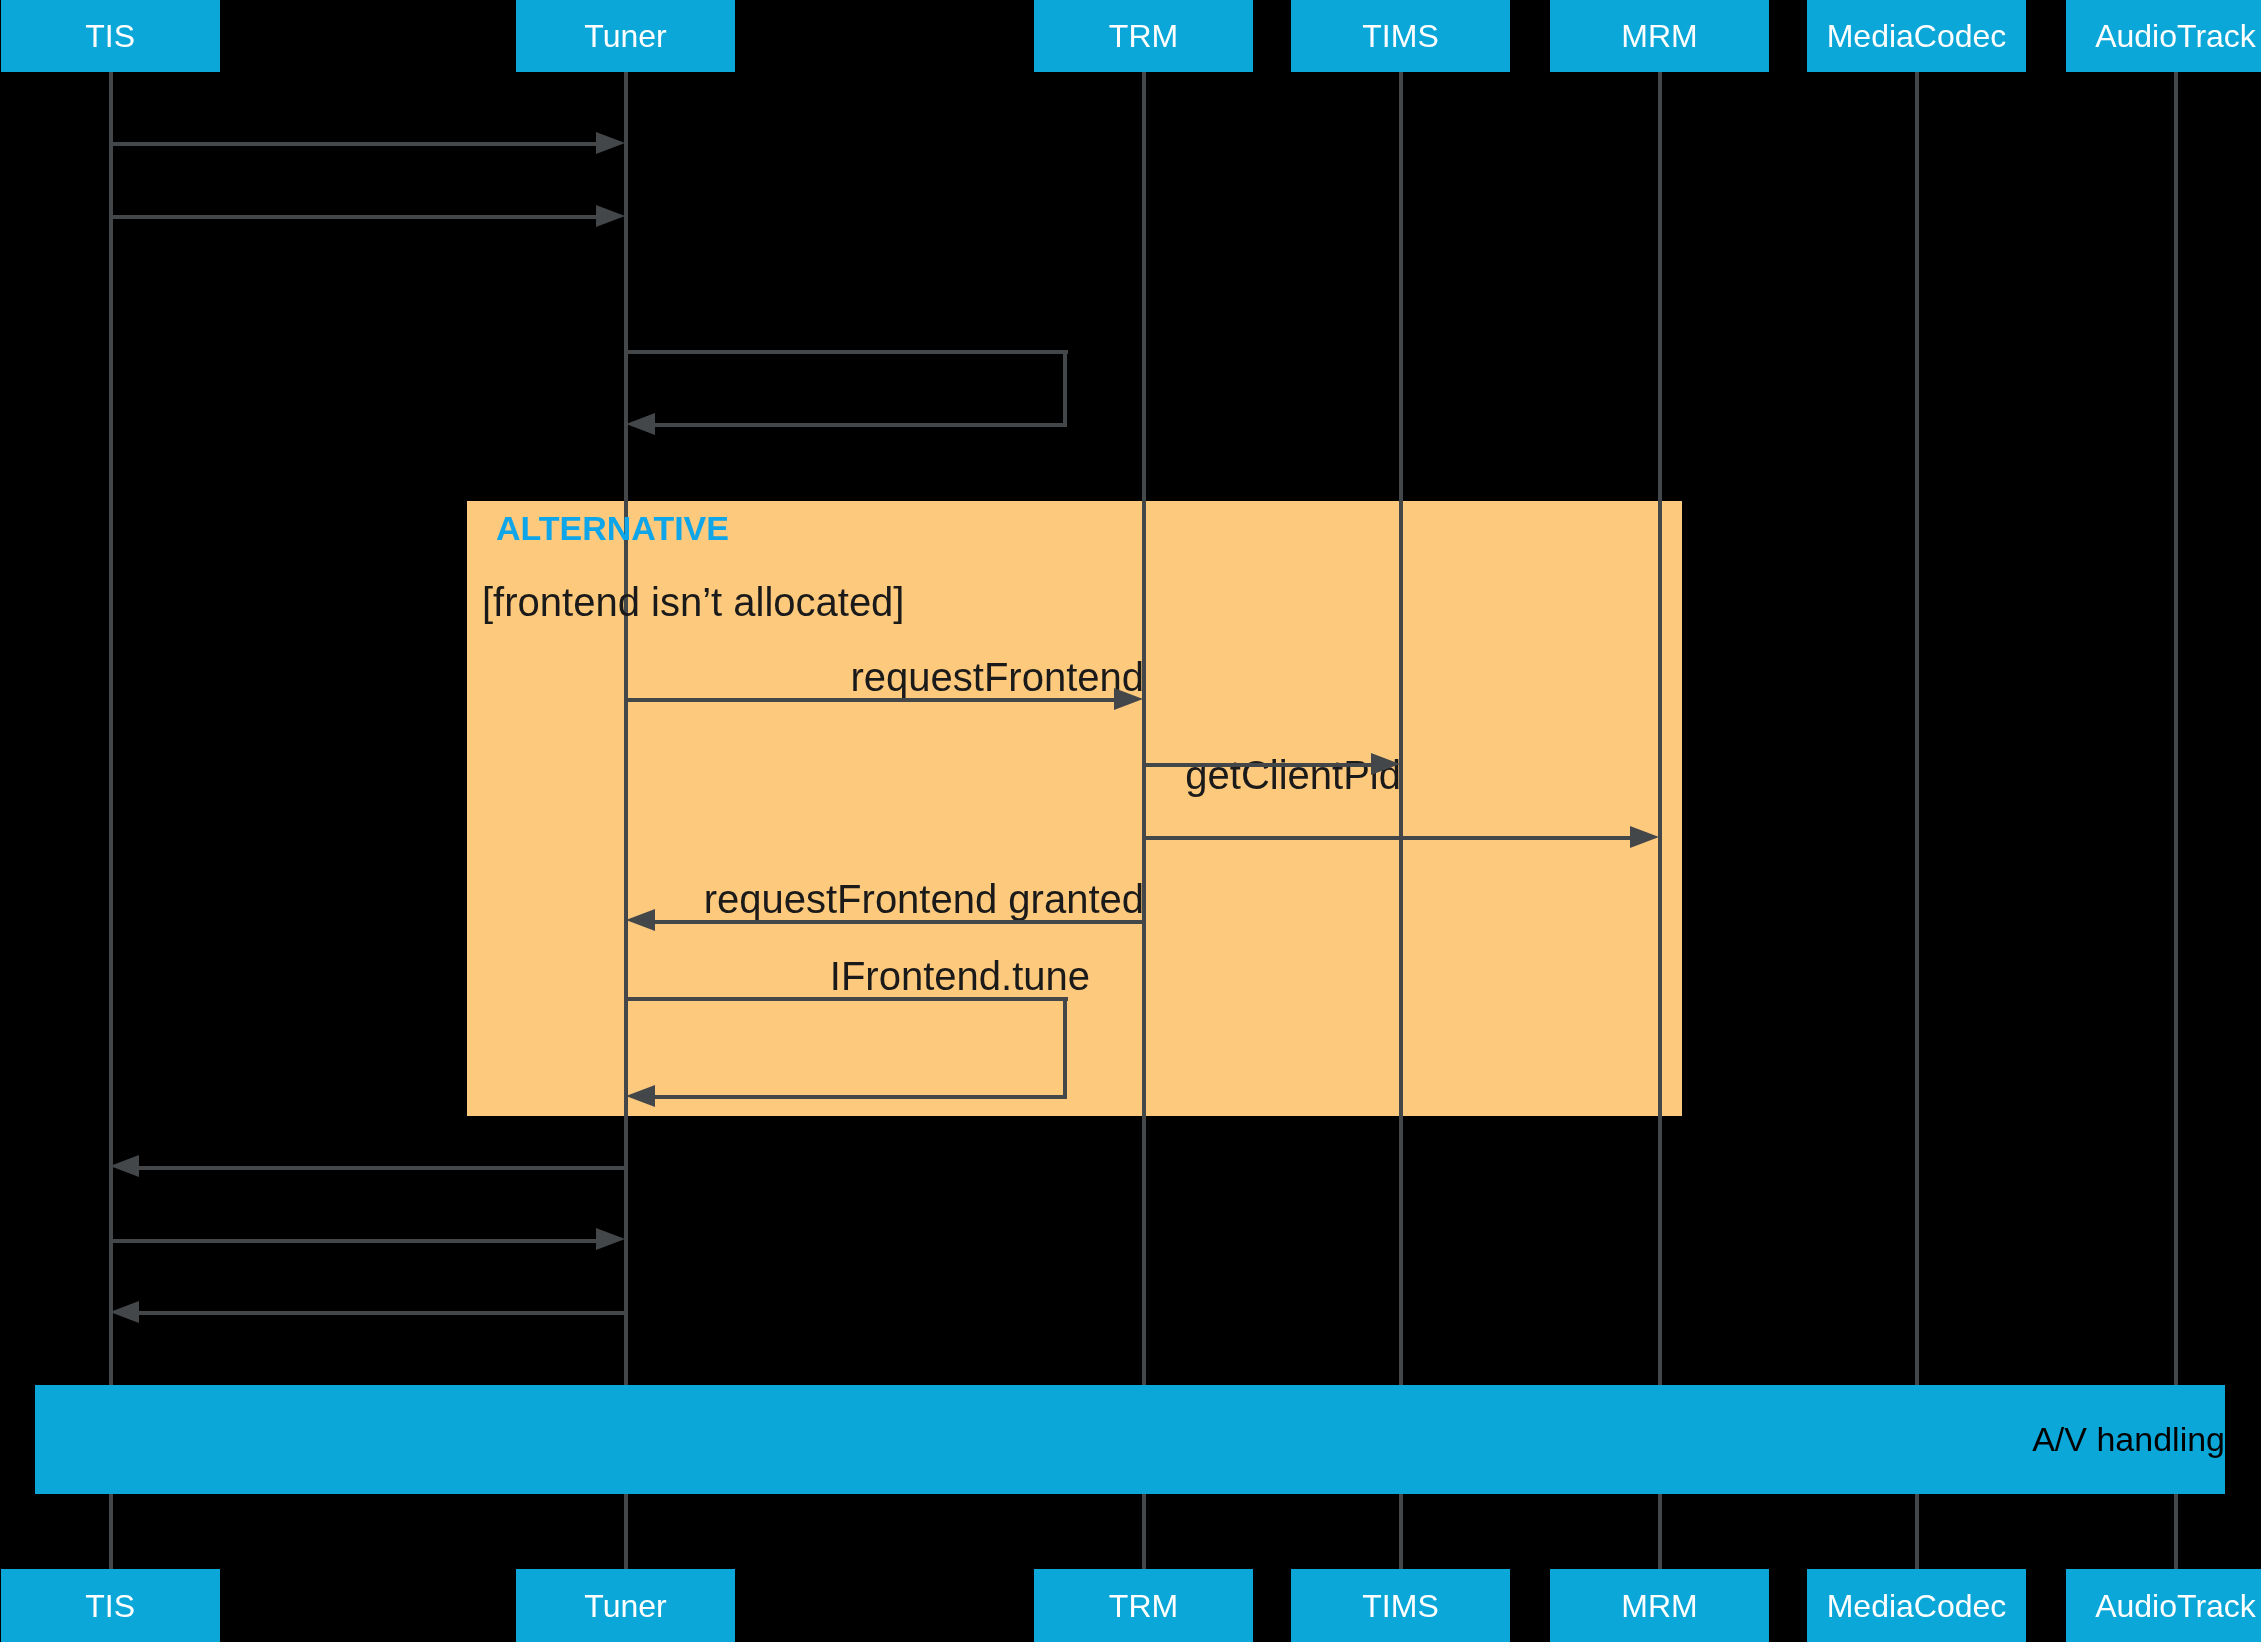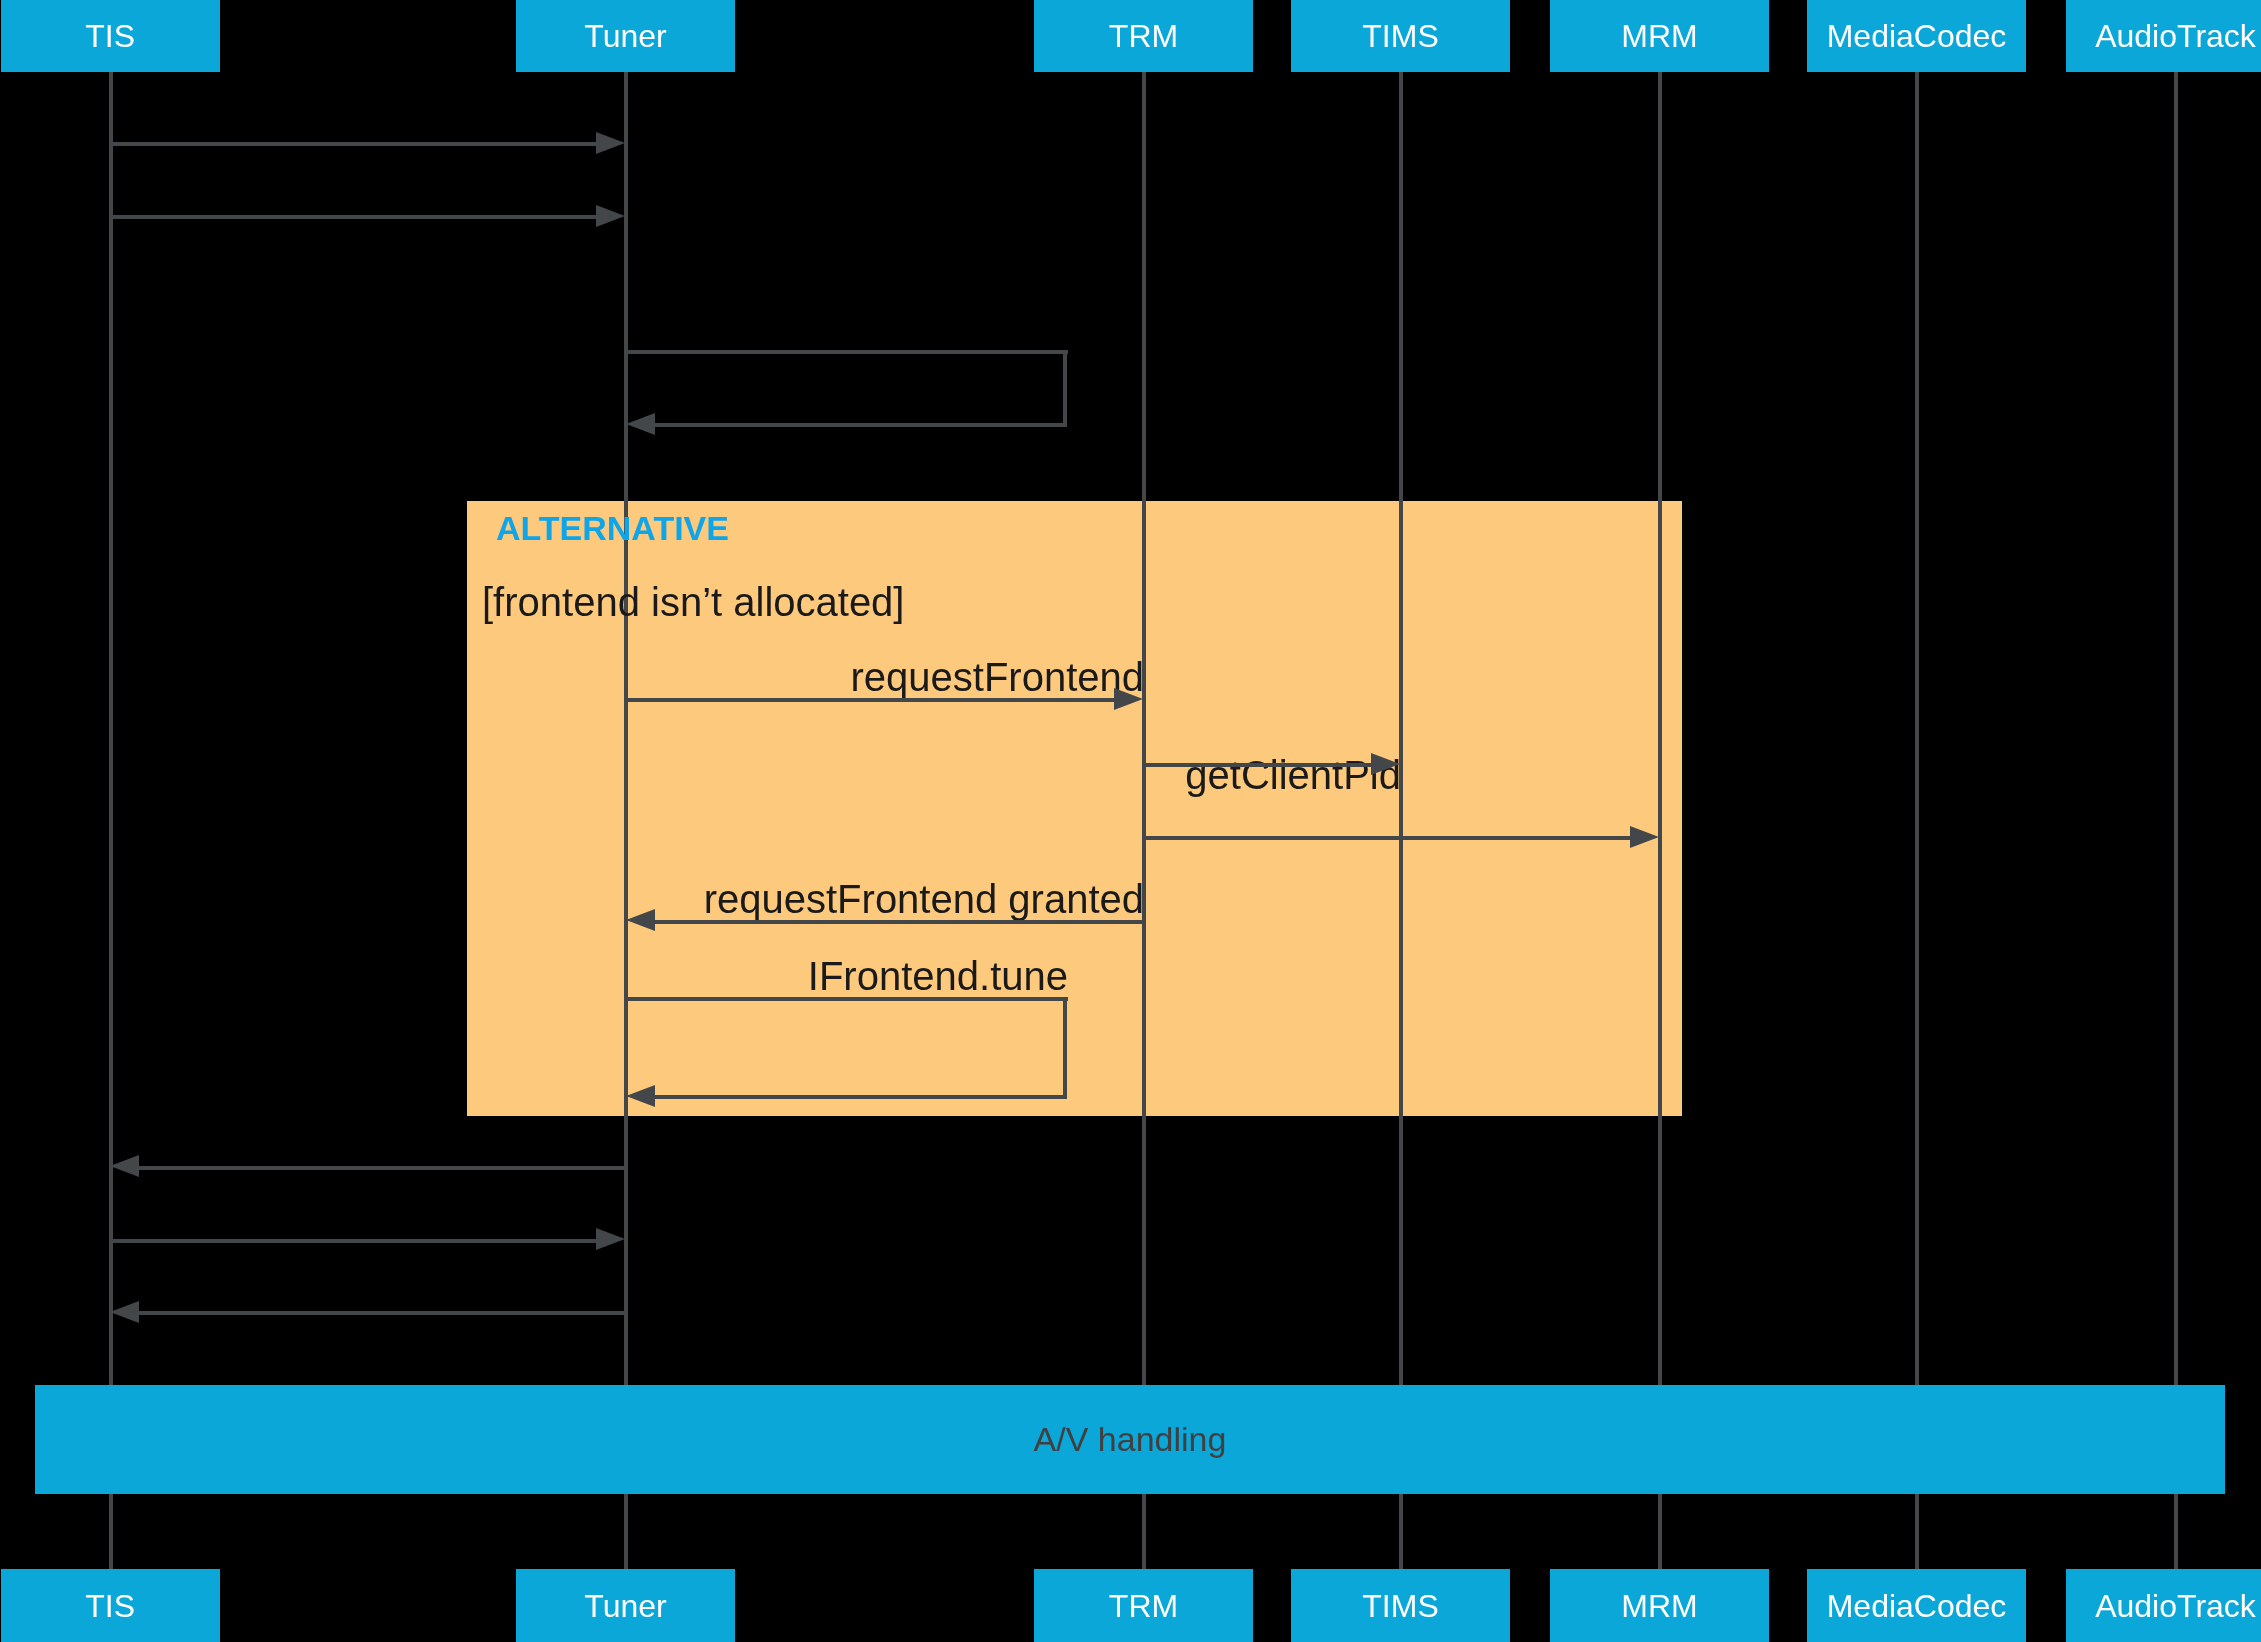--- a/index.html
+++ b/index.html
@@ -15,21 +15,21 @@
           border-bottom:11.7px solid transparent;border-left:29px solid #44474a;z-index:3;}
   .head-l{position:absolute;width:0;height:0;border-top:11.7px solid transparent;
           border-bottom:11.7px solid transparent;border-right:29px solid #44474a;z-index:3;}
   .altblock{position:absolute;left:467px;top:501px;width:1215px;height:615px;
             background:#fdc97d;z-index:1;}
   .alt-title{position:absolute;left:496px;top:509px;font-size:34px;font-weight:bold;
              color:#0ea5e9;z-index:3;}
   .alt-guard{position:absolute;left:482px;top:580px;font-size:40px;color:#1a1a1a;z-index:3;}
   .msglabel{position:absolute;font-size:40px;color:#1a1a1a;text-align:right;z-index:3;}
   .avbar{position:absolute;left:35px;top:1385px;width:2190px;height:109px;background:#0ba7d8;
-         color:#404040;font-size:34px;display:flex;align-items:center;justify-content:center;z-index:4;}
+         color:#000000;font-size:34px;display:flex;align-items:center;justify-content:flex-end;z-index:4;}
 </style>
 </head>
 <body>
 
 <div id="stage">
 
   <div class="altblock"></div>
 
   <div class="lifeline" style="left:109px;"></div>
   <div class="lifeline" style="left:624px;"></div>
@@ -83,21 +83,21 @@
   <div class="hline" style="left:1143px;top:763px;width:228px;"></div>
   <div class="head-r" style="left:1371px;top:753px;"></div>
 
   <div class="hline" style="left:1143px;top:836px;width:487px;"></div>
   <div class="head-r" style="left:1630px;top:826px;"></div>
 
   <div class="msglabel" style="left:626px;top:877px;width:518px;">requestFrontend granted</div>
   <div class="hline" style="left:655px;top:920px;width:488px;"></div>
   <div class="head-l" style="left:626px;top:909px;"></div>
 
-  <div class="msglabel" style="left:626px;top:954px;width:442px;">IFrontend.tune</div>
+  <div class="msglabel" style="left:648px;top:954px;width:442px;">IFrontend.tune</div>
   <div class="hline" style="left:626px;top:997px;width:442px;"></div>
   <div class="vline" style="left:1063px;top:997px;height:101px;"></div>
   <div class="hline" style="left:655px;top:1095px;width:412px;"></div>
   <div class="head-l" style="left:626px;top:1085px;"></div>
 
   <div class="hline" style="left:139px;top:1166px;width:486px;"></div>
   <div class="head-l" style="left:110px;top:1155px;"></div>
 
   <div class="hline" style="left:110px;top:1239px;width:486px;"></div>
   <div class="head-r" style="left:596px;top:1228px;"></div>

